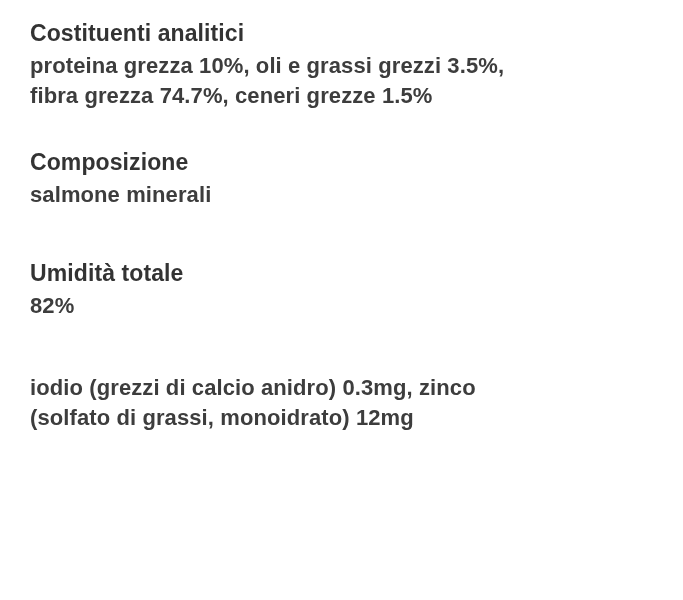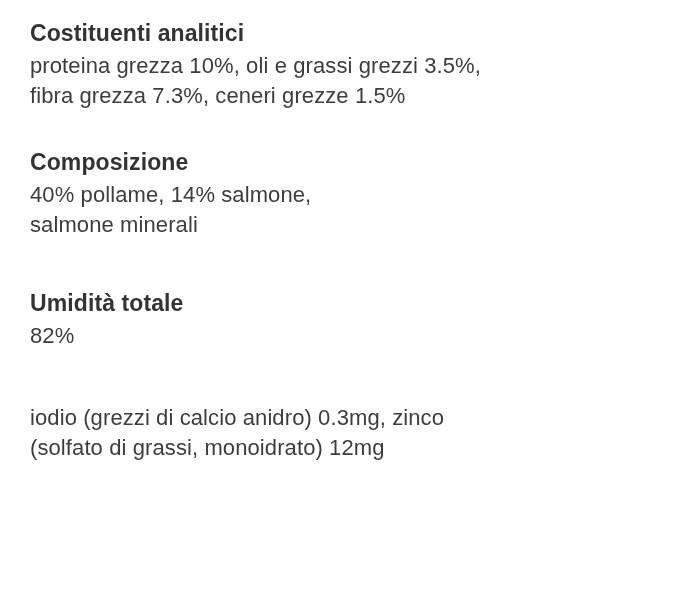--- a/index.html
+++ b/index.html
@@ -30,47 +30,46 @@
   .heading {
     font-size: 23px;
     font-weight: bold;
     line-height: 30px;
     letter-spacing: 0.1px;
     color: #333333;
     margin: 0 0 3px 0;
   }
   .body-line {
     font-size: 22px;
-    font-weight: normal;
+    font-weight: bold;
     line-height: 30px;
     letter-spacing: 0.1px;
     color: #3d3d3d;
     margin: 0;
     white-space: pre;
   }
   .spacer-sm { height: 14px; }
   .spacer-md { height: 26px; }
   .spacer-lg { height: 30px; }
 </style>
 </head>
 <body>
 
 <div class="label">
 
   <div class="block">
     <p class="heading">Costituenti analitici</p>
     <p class="body-line">proteina grezza 10%, oli e grassi grezzi 3.5%,</p>
-    <p class="body-line">fibra grezza 7.3%, ceneri grezze 1.5%</p>
+    <p class="body-line">fibra grezza 74.7%, ceneri grezze 1.5%</p>
   </div>
 
   <div class="spacer-sm"></div>
 
   <div class="block">
     <p class="heading">Composizione</p>
-    <p class="body-line">40% pollame, 14% salmone,</p>
     <p class="body-line">salmone minerali</p>
   </div>
 
   <div class="spacer-md"></div>
 
   <div class="block">
     <p class="heading">Umidità totale</p>
     <p class="body-line">82%</p>
   </div>
 

